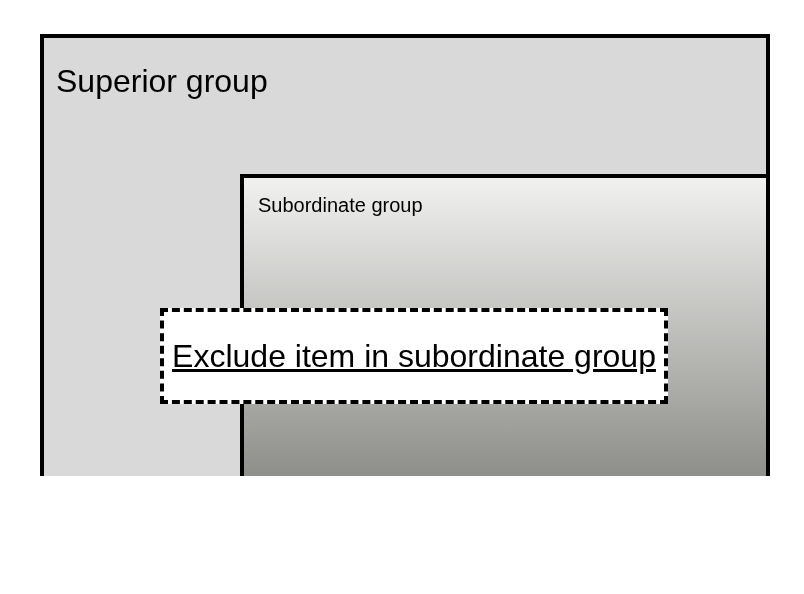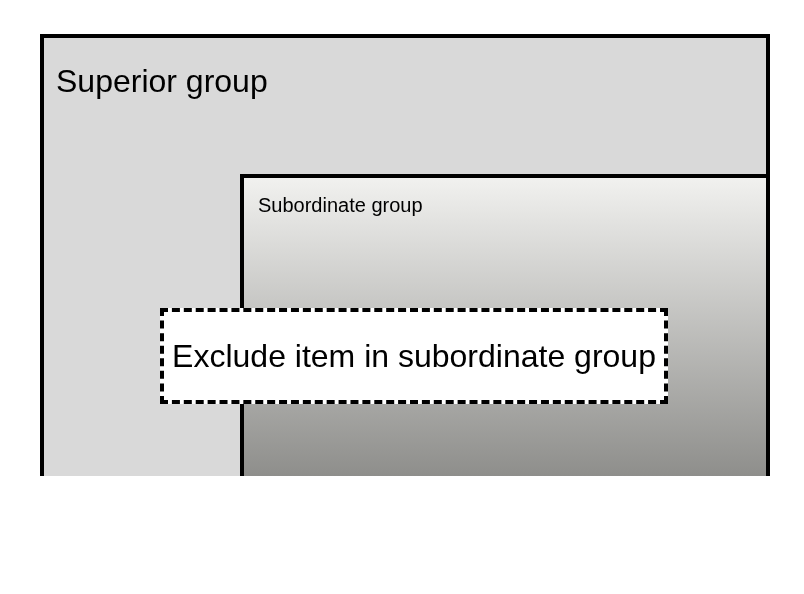--- a/index.html
+++ b/index.html
@@ -67,20 +67,21 @@
     font-size: 32px;
     line-height: 1;
     white-space: nowrap;
     z-index: 3;
   }
   .exclude-sub {
     left: 160px;
     top: 308px;
     width: 508px;
     height: 96px;
+    text-decoration: underline;
   }
   .exclude-sup {
     left: 68px;
     top: 432px;
     width: 507px;
     height: 96px;
   }
 </style>
 </head>
 <body>

